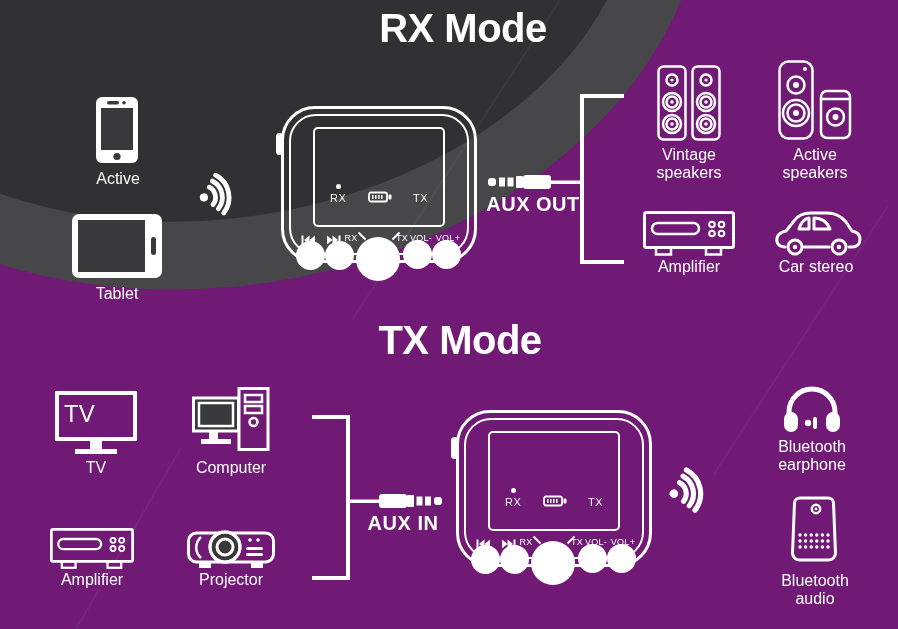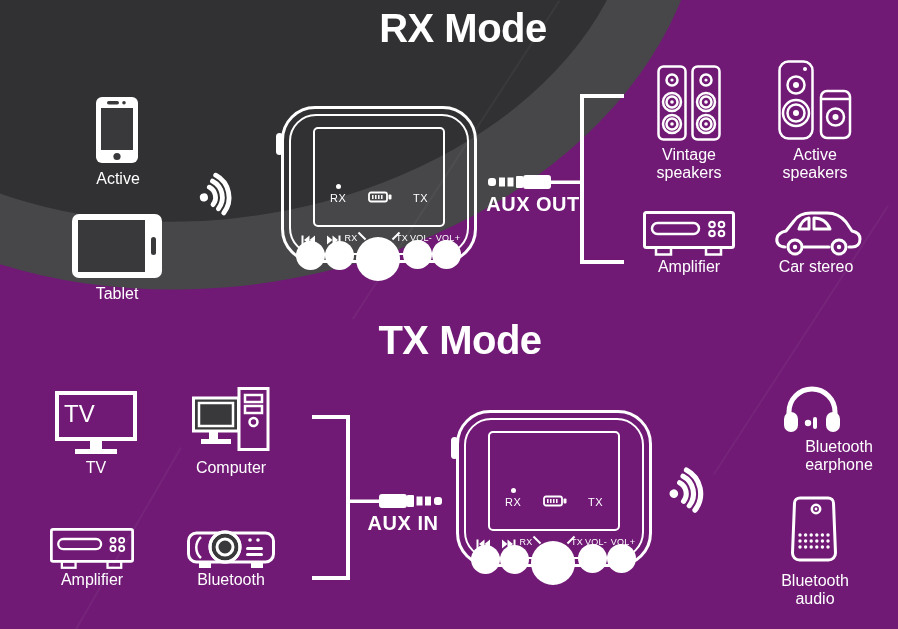--- a/index.html
+++ b/index.html
@@ -238,21 +238,21 @@
       <circle cx="38" cy="23" r="15" fill="#39393b"></circle>
       <circle cx="38" cy="23" r="15"></circle>
       <circle cx="38" cy="23" r="8"></circle>
       <circle cx="63" cy="16" r="1.8" fill="#fff" stroke="none"></circle>
       <circle cx="71" cy="16" r="1.8" fill="#fff" stroke="none"></circle>
       <rect x="59" y="23" width="17" height="3" rx="1.5" fill="#fff" stroke="none"></rect>
       <rect x="59" y="29" width="17" height="3" rx="1.5" fill="#fff" stroke="none"></rect>
       <rect x="12" y="38" width="12" height="6" fill="#fff" stroke="none"></rect>
       <rect x="64" y="38" width="12" height="6" fill="#fff" stroke="none"></rect>
     </svg>
-    <div class="lbl" style="left:231px;top:571px;">Bluetooth</div>
+    <div class="lbl" style="left:231px;top:571px;">Projector</div>
 
     <div class="line" style="left:312px;top:415px;width:38px;height:4px;"></div>
     <div class="line" style="left:346px;top:415px;width:4px;height:165px;"></div>
     <div class="line" style="left:312px;top:576px;width:38px;height:4px;"></div>
     <svg class="node-icon" style="left:348px;top:490px;" width="96" height="22" viewBox="0 0 96 22" fill="#fff">
       <rect x="0" y="9.5" width="31" height="3.5"></rect>
       <rect x="31" y="4" width="28" height="14" rx="3"></rect>
       <rect x="59" y="5" width="7" height="12" rx="1"></rect>
       <rect x="68.5" y="6.5" width="6" height="9"></rect>
       <rect x="77" y="6.5" width="6" height="9"></rect>
@@ -311,21 +311,21 @@
       <path d="M22.7 11.1 A26 26 0 0 1 22.7 50.9"></path>
     </svg>
 
     <svg class="node-icon" style="left:782px;top:382px;" width="60" height="56" viewBox="0 0 60 56" fill="none">
       <path d="M7 36 V30 A23 23 0 0 1 53 30 V36" stroke="#fff" stroke-width="5"></path>
       <rect x="2" y="30" width="14" height="20" rx="7" fill="#fff"></rect>
       <rect x="44" y="30" width="14" height="20" rx="7" fill="#fff"></rect>
       <circle cx="26" cy="41" r="3.2" fill="#fff"></circle>
       <rect x="31" y="35" width="4" height="12" rx="2" fill="#fff"></rect>
     </svg>
-    <div class="lbl wrap" style="left:839px;top:438px;">Bluetooth earphone</div>
+    <div class="lbl wrap" style="left:812px;top:438px;">Bluetooth earphone</div>
 
     <svg class="node-icon" style="left:787px;top:494px;" width="54" height="72" viewBox="0 0 54 72" fill="none" stroke="#fff" stroke-width="3">
       <path d="M13 4 L41 4 C44 4 46.5 6 46.5 9 L48.5 59 C48.5 63 45.5 66 41.5 66 L12.5 66 C8.5 66 5.5 63 5.5 59 L7.5 9 C7.5 6 10 4 13 4 Z"></path>
       <circle cx="29" cy="15" r="4.2" stroke-width="2.5"></circle>
         <circle cx="29" cy="15" r="1.4" fill="#fff" stroke="none"></circle>
       <g fill="#fff" stroke="none">
         <circle cx="13" cy="41" r="1.7"></circle>
           <circle cx="18.6" cy="41" r="1.7"></circle>
           <circle cx="24.2" cy="41" r="1.7"></circle>
           <circle cx="29.8" cy="41" r="1.7"></circle>

